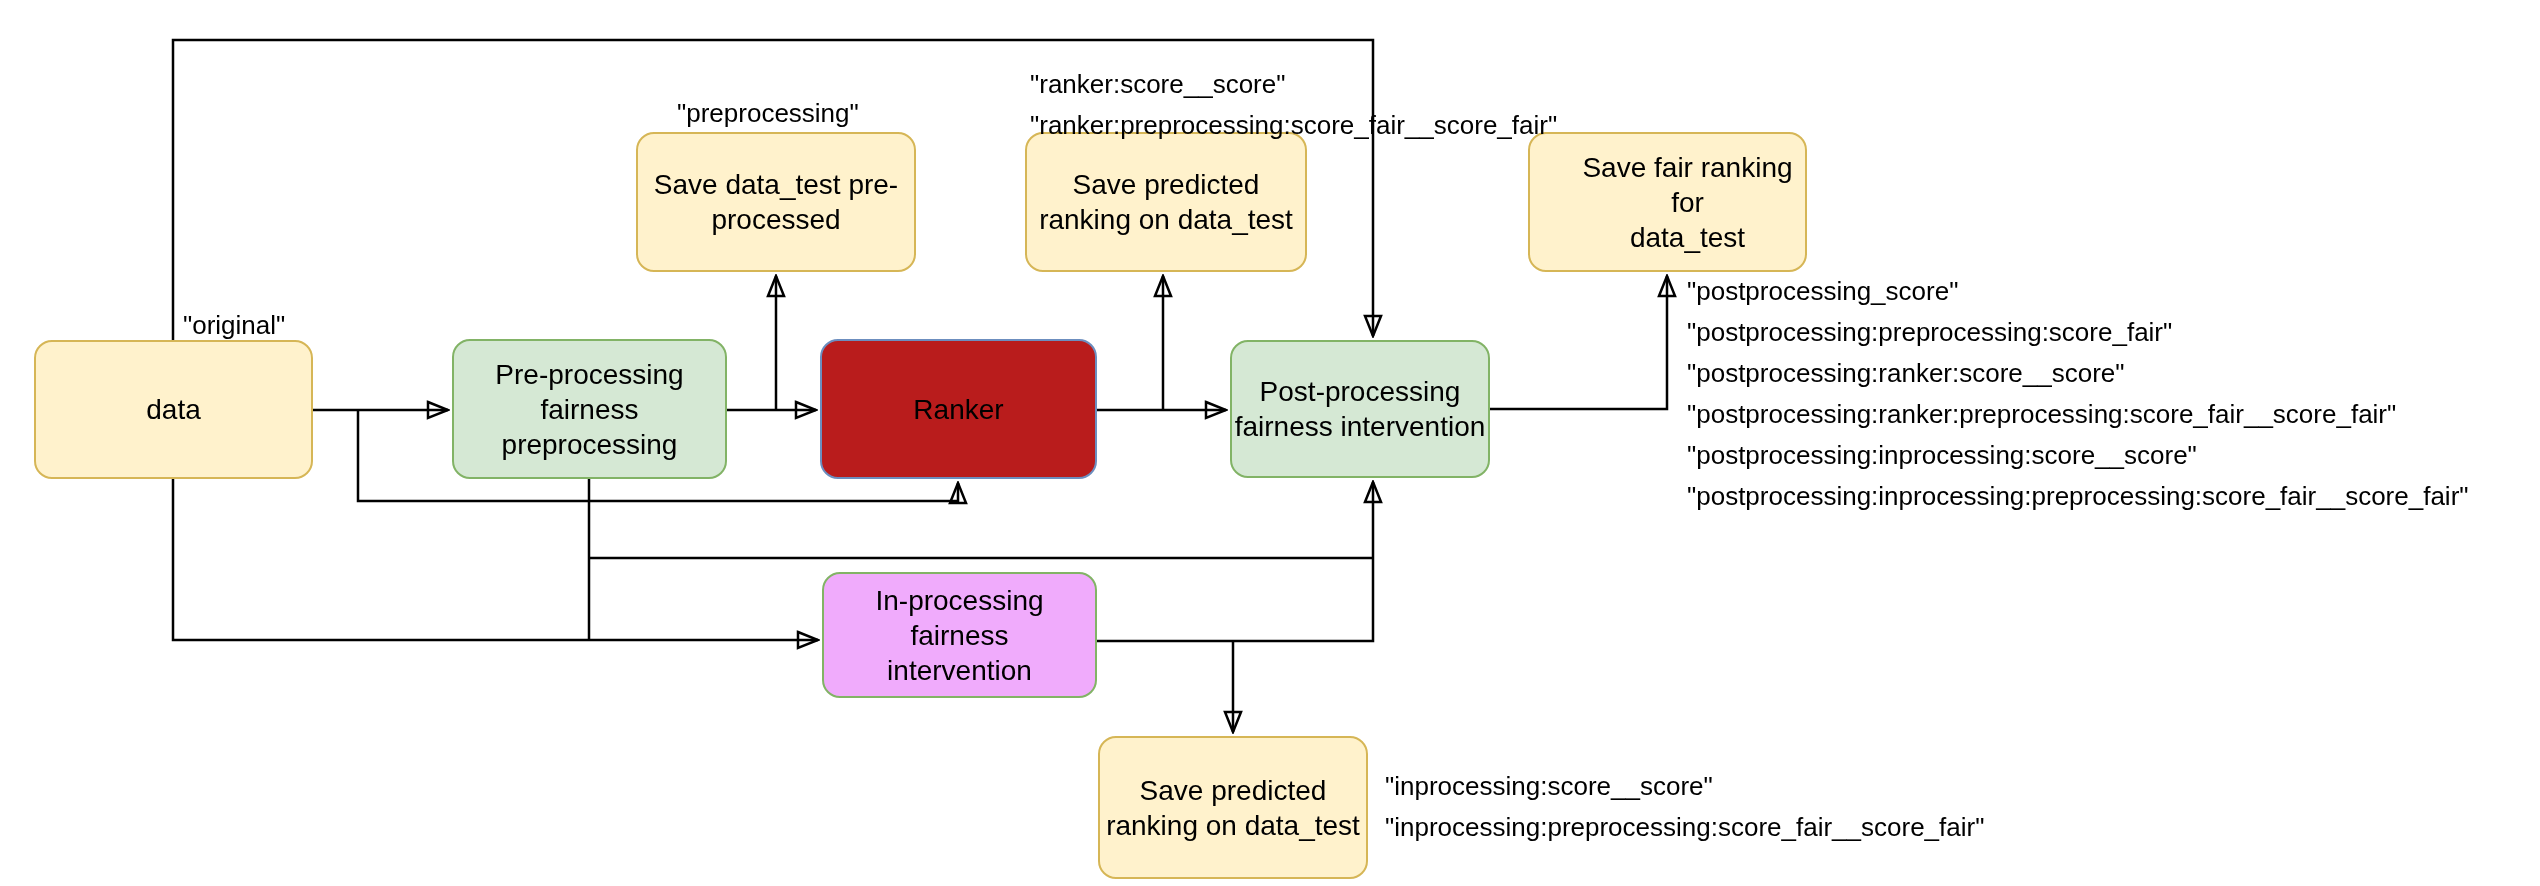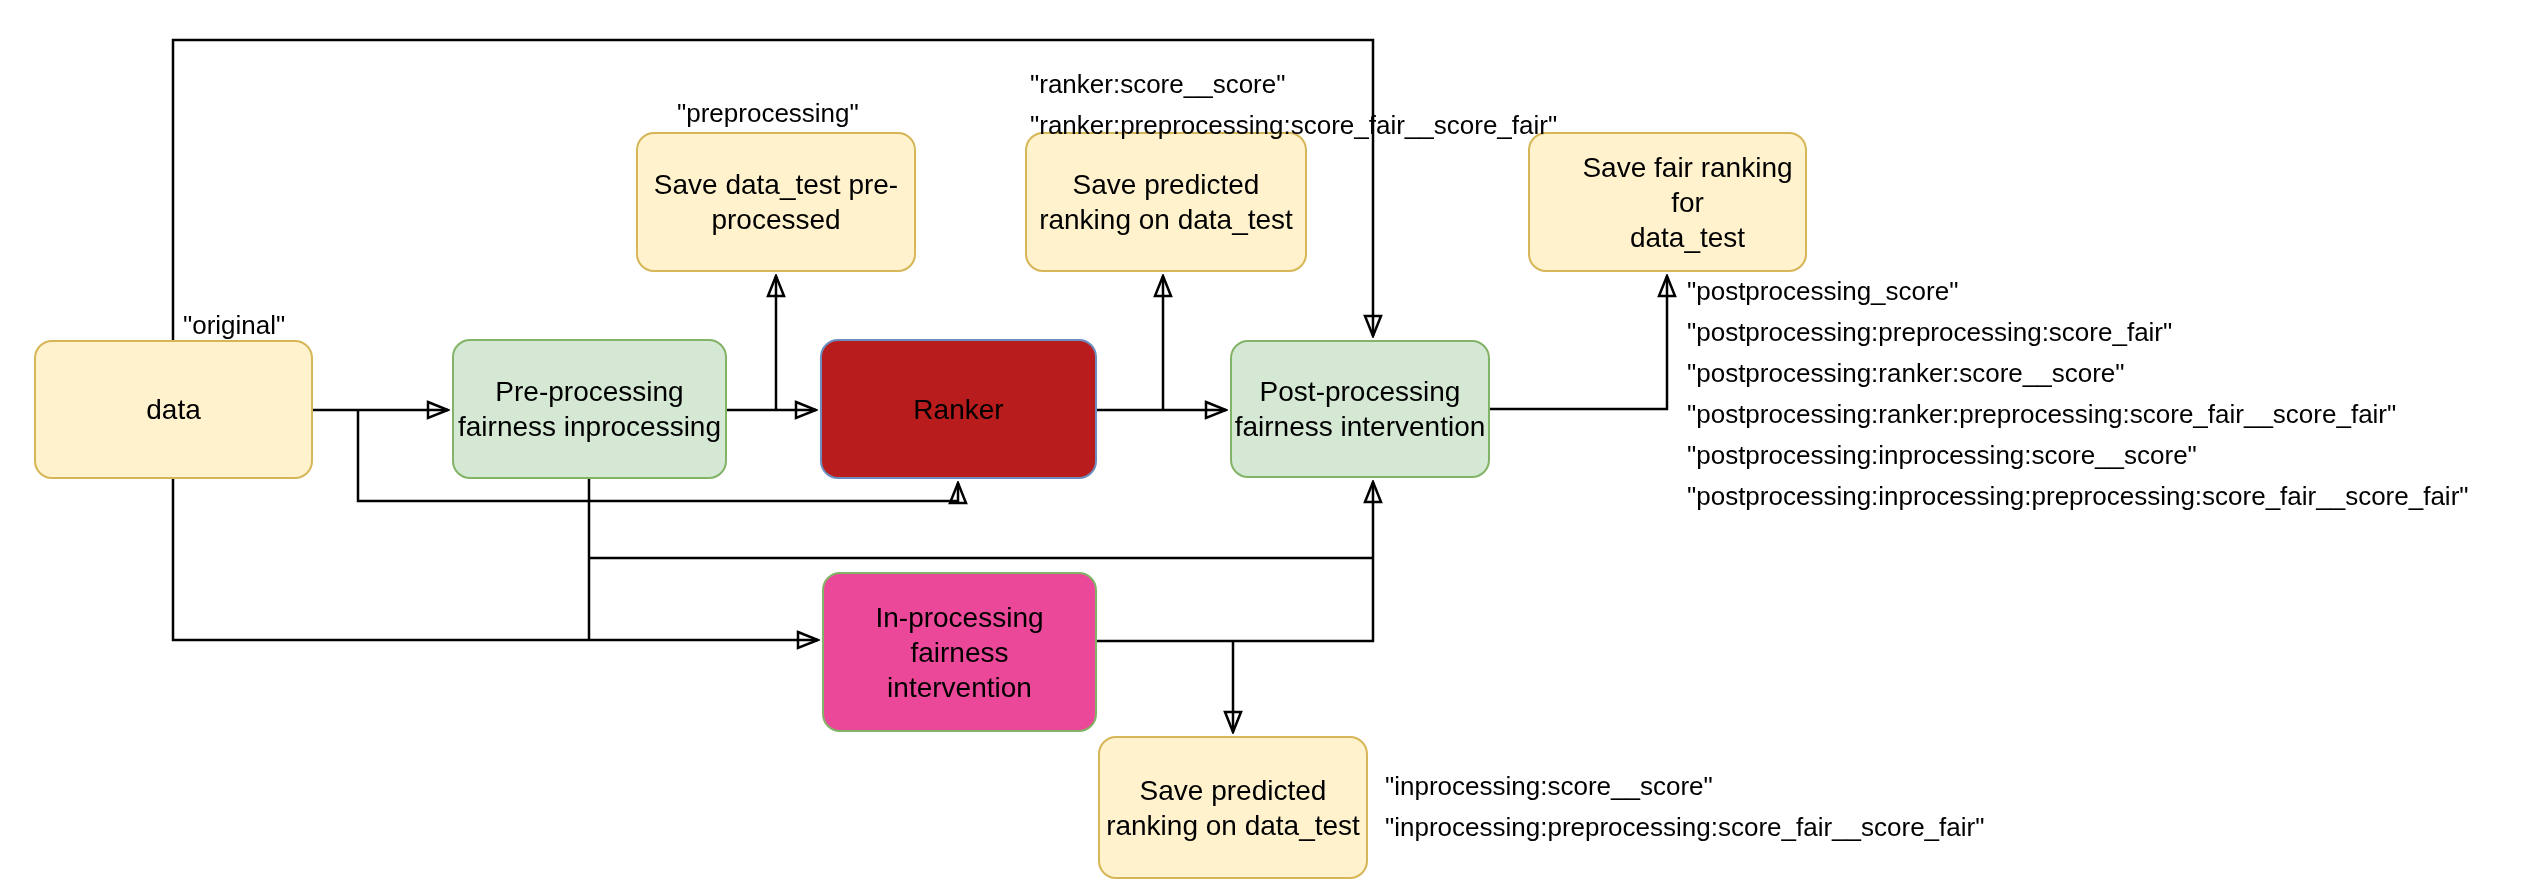--- a/index.html
+++ b/index.html
@@ -83,33 +83,33 @@
     <path d="M 1233 641 L 1233 732" marker-end="url(#arr)" style="stroke: rgb(0, 0, 0);"></path>
     <path d="M 1490 409 L 1667 409 L 1667 276" marker-end="url(#arr)" style="stroke: rgb(0, 0, 0);"></path>
   </svg>
 
   <div class="node yellow" style="left: 34px; top: 340px; width: 279px; height: 139px; background: rgb(255, 242, 204); border-color: rgb(214, 182, 86);">
     <span class="nlabel">data</span>
   </div>
 
   <div class="node green" style="left: 452px; top: 339px; width: 275px; height: 140px; background: rgb(213, 232, 212); border-color: rgb(130, 179, 102);">
     <span class="nlabel">Pre-processing
-fairness inprocessing</span>
+fairness preprocessing</span>
   </div>
 
   <div class="node blue" style="left: 820px; top: 339px; width: 277px; height: 140px; background: #b91c1c; border-color: rgb(108, 142, 191);">
     <span class="nlabel">Ranker</span>
   </div>
 
   <div class="node green" style="left: 1230px; top: 340px; width: 260px; height: 138px; background: rgb(213, 232, 212); border-color: rgb(130, 179, 102);">
     <span class="nlabel">Post-processing
 fairness intervention</span>
   </div>
 
-  <div class="node green" style="left: 822px; top: 572px; width: 275px; height: 160px; background: #ec4899; border-color: rgb(130, 179, 102);">
+  <div class="node green" style="left: 822px; top: 572px; width: 275px; height: 126px; background: #f0abfc; border-color: rgb(130, 179, 102);">
     <span class="nlabel">In-processing fairness
 intervention</span>
   </div>
 
   <div class="node yellow" style="left: 636px; top: 132px; width: 280px; height: 140px; background: rgb(255, 242, 204); border-color: rgb(214, 182, 86);">
     <span class="nlabel">Save data_test pre-
 processed</span>
   </div>
 
   <div class="node yellow" style="left: 1025px; top: 132px; width: 282px; height: 140px; background: rgb(255, 242, 204); border-color: rgb(214, 182, 86);">

